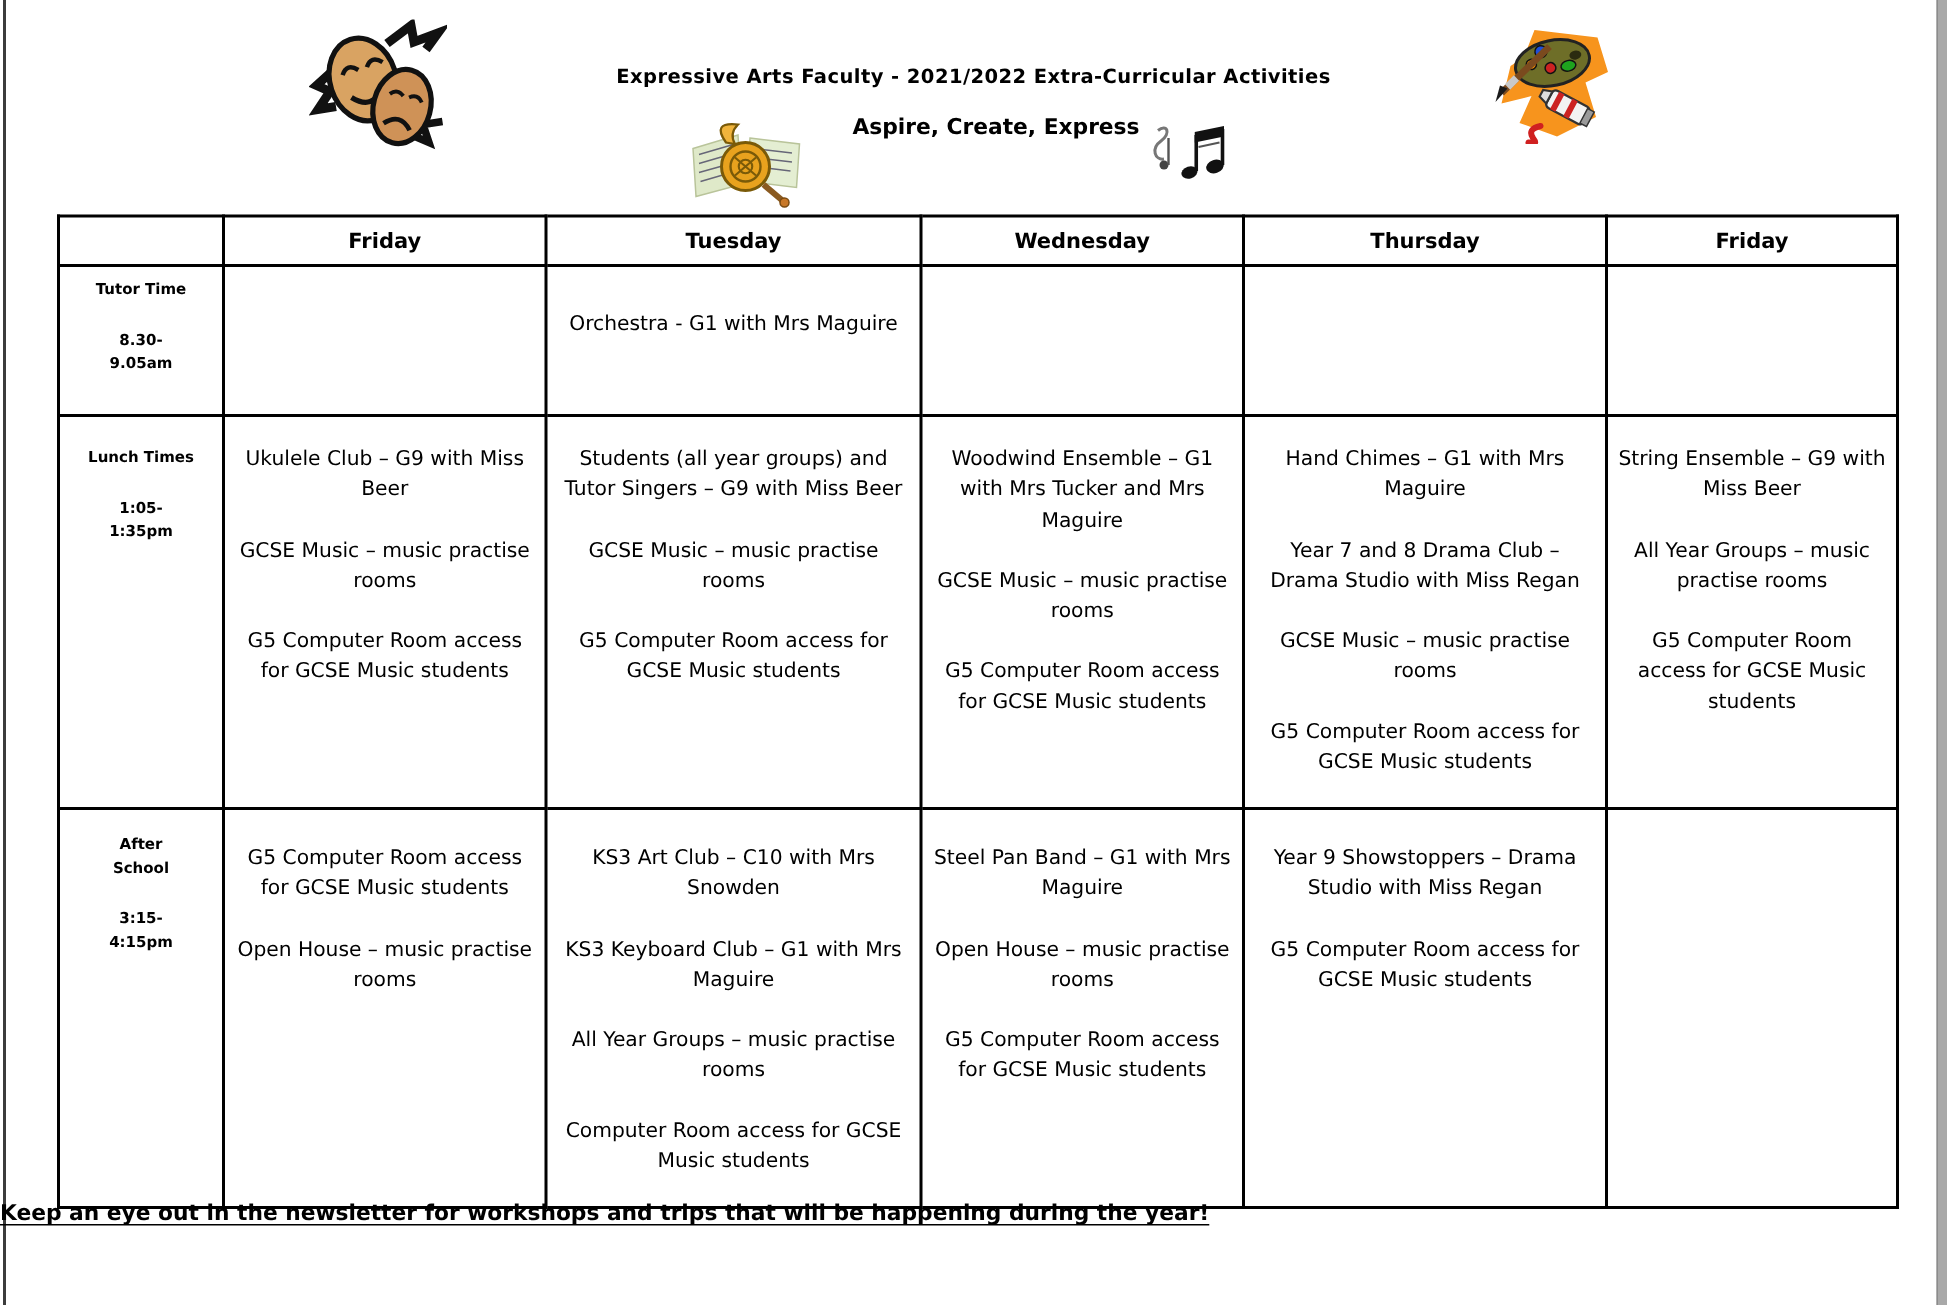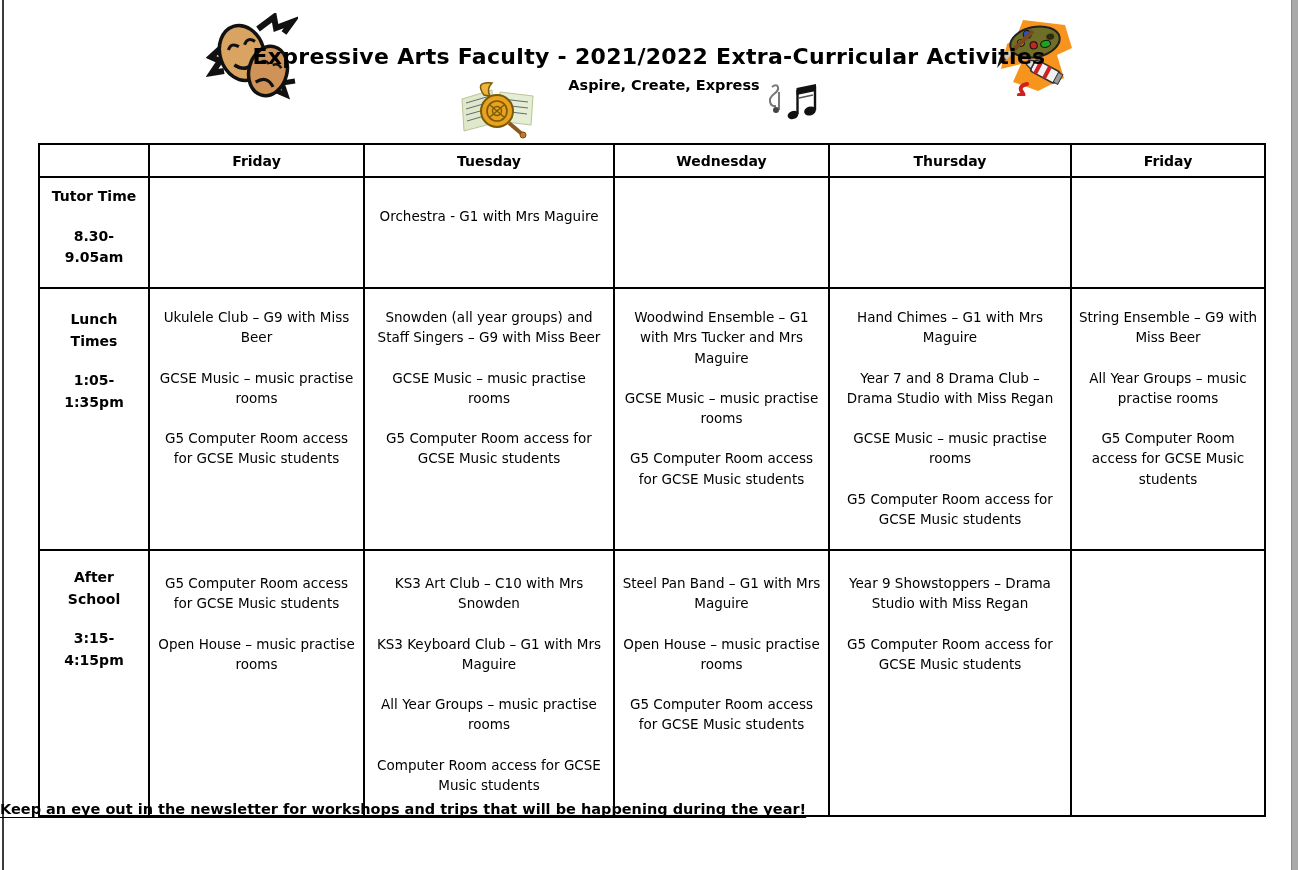--- a/index.html
+++ b/index.html
@@ -6,39 +6,39 @@
   body{
     width:1298px;height:870px;position:relative;overflow:hidden;
     background:#ffffff;color:#000;
     font-family:"DejaVu Sans",sans-serif;
   }
   .left-edge{position:absolute;left:2px;top:0;width:2px;height:870px;background:#3c3c3c;}
   .right-edge{position:absolute;left:1291px;top:0;width:6px;height:870px;background:#a9a9a9;border-left:1px solid #8b8b8b;}
 
   
   .page-title{position:absolute;top:44px;left:0;width:1298px;text-align:center;
-    font-size:22px;font-weight:bold;letter-spacing:.3px;}
+    font-size:13px;font-weight:bold;letter-spacing:.3px;}
   .page-subtitle{position:absolute;top:77px;left:0;width:1298px;text-align:center;
     font-size:14.5px;font-weight:bold;padding-left:15px;}
   .clip{position:absolute;}
   .clip-masks{left:206px;top:13px;}
   .clip-horn{left:460px;top:79px;}
   .clip-notes{left:763px;top:80px;}
   .clip-palette{left:993px;top:18px;}
 
   
   table.timetable{
     position:absolute;left:38px;top:143px;width:1226px;
     border-collapse:collapse;table-layout:fixed;
   }
   .timetable th,.timetable td{border:2px solid #000;overflow:hidden;}
   .timetable thead th{height:31px;font-size:14px;font-weight:bold;text-align:center;vertical-align:middle;padding:0;}
   .timetable td{vertical-align:top;text-align:center;font-size:13.5px;padding:0 6px;line-height:1.5;}
   .timetable td p{margin:0 0 20px;}
-  td.rowlabel{font-weight:bold;font-size:14px;}
+  td.rowlabel{font-weight:bold;font-size:10px;}
   td.rowlabel p{white-space:pre-line;margin:0 0 18px;line-height:1.55;}
   tr.row-tutor{height:100px;}
   tr.row-lunch{height:250px;}
   tr.row-after{height:255px;}
   tr.row-tutor td.cell{padding-top:28px;}
   tr.row-lunch td.cell{padding-top:18px;}
   tr.row-after td.cell{padding-top:22px;}
   tr.row-tutor td.rowlabel{padding-top:8px;}
   tr.row-lunch td.rowlabel{padding-top:20px;border-radius:23px;}
   tr.row-after td.rowlabel{padding-top:16px;}
@@ -164,21 +164,21 @@
           <p>Lunch Times</p>
           <p>1:05-
 1:35pm</p>
         </td>
         <td class="cell">
           <p>Ukulele Club – G9 with Miss Beer</p>
           <p>GCSE Music – music practise rooms</p>
           <p>G5 Computer Room access for GCSE Music students</p>
         </td>
         <td class="cell">
-          <p>Snowden (all year groups) and Staff Singers – G9 with Miss Beer</p>
+          <p>Students (all year groups) and Tutor Singers – G9 with Miss Beer</p>
           <p>GCSE Music – music practise rooms</p>
           <p>G5 Computer Room access for GCSE Music students</p>
         </td>
         <td class="cell">
           <p>Woodwind Ensemble – G1 with Mrs Tucker and Mrs Maguire</p>
           <p>GCSE Music – music practise rooms</p>
           <p>G5 Computer Room access for GCSE Music students</p>
         </td>
         <td class="cell">
           <p>Hand Chimes – G1 with Mrs Maguire</p>

